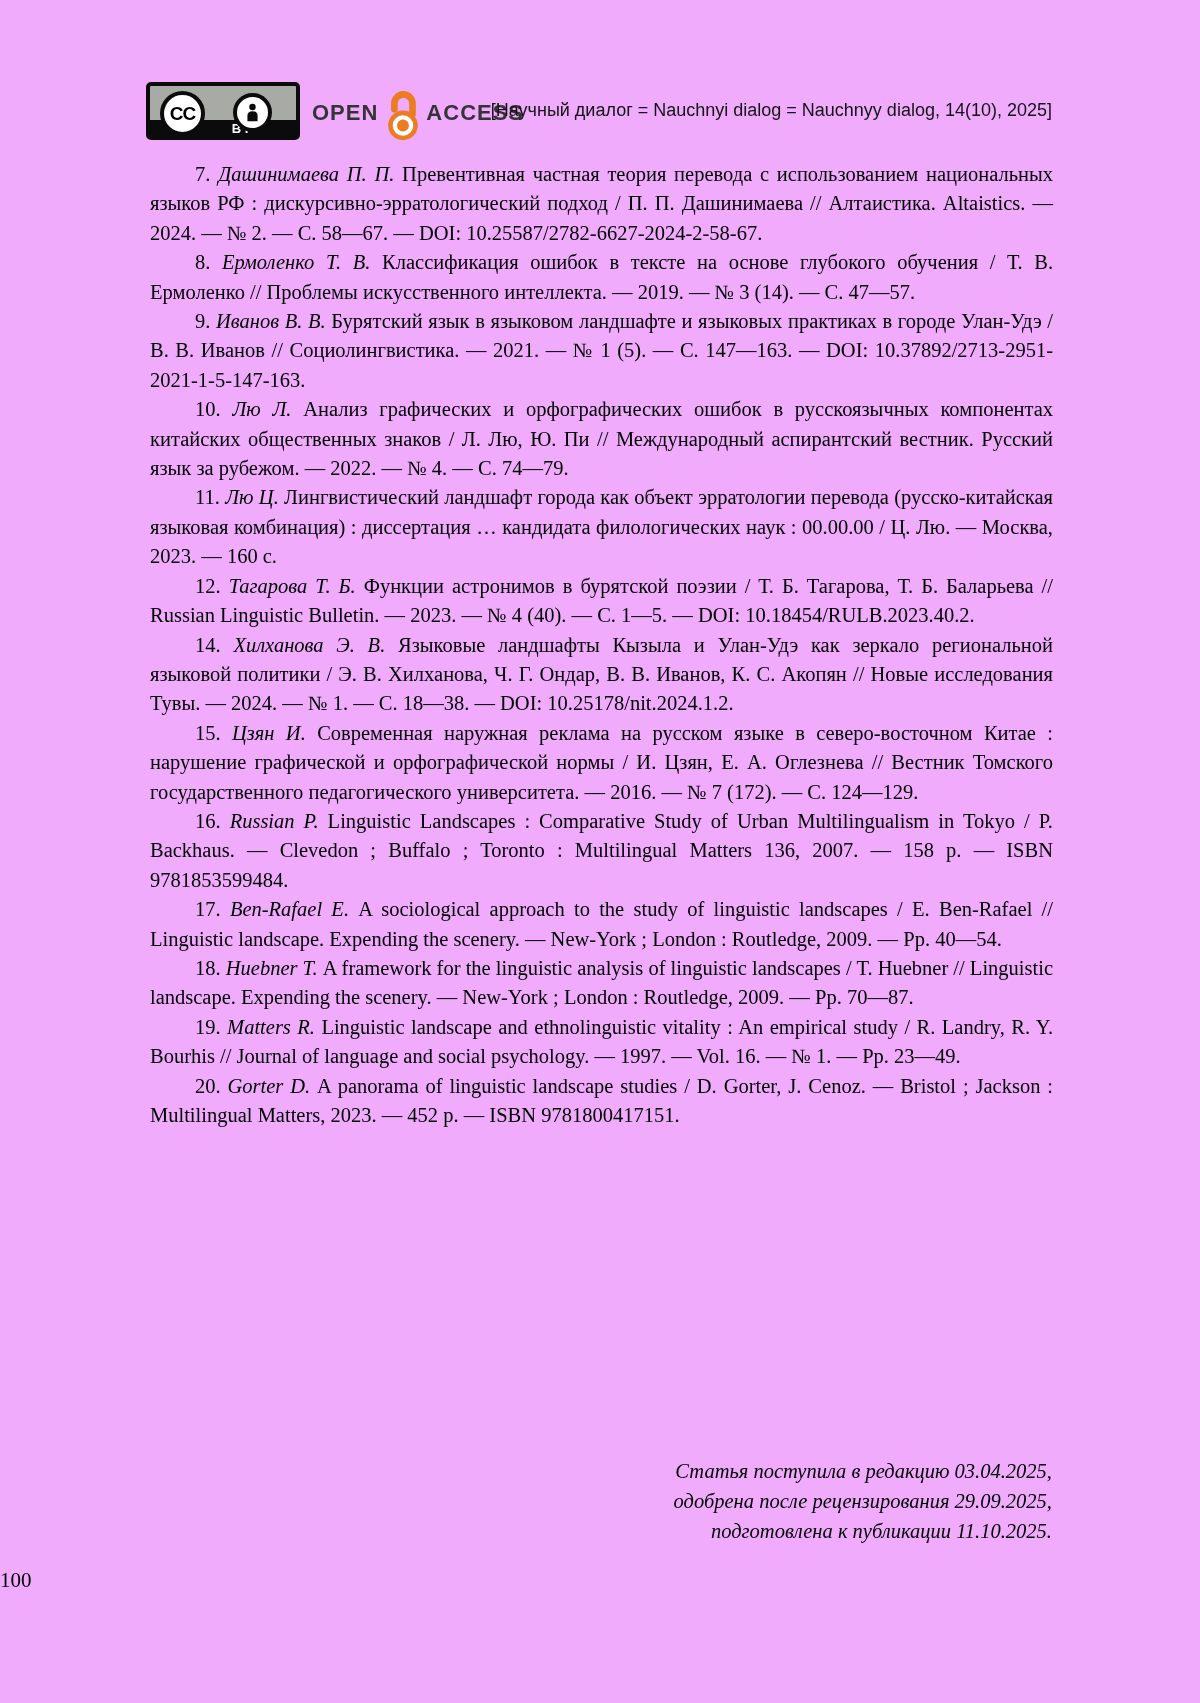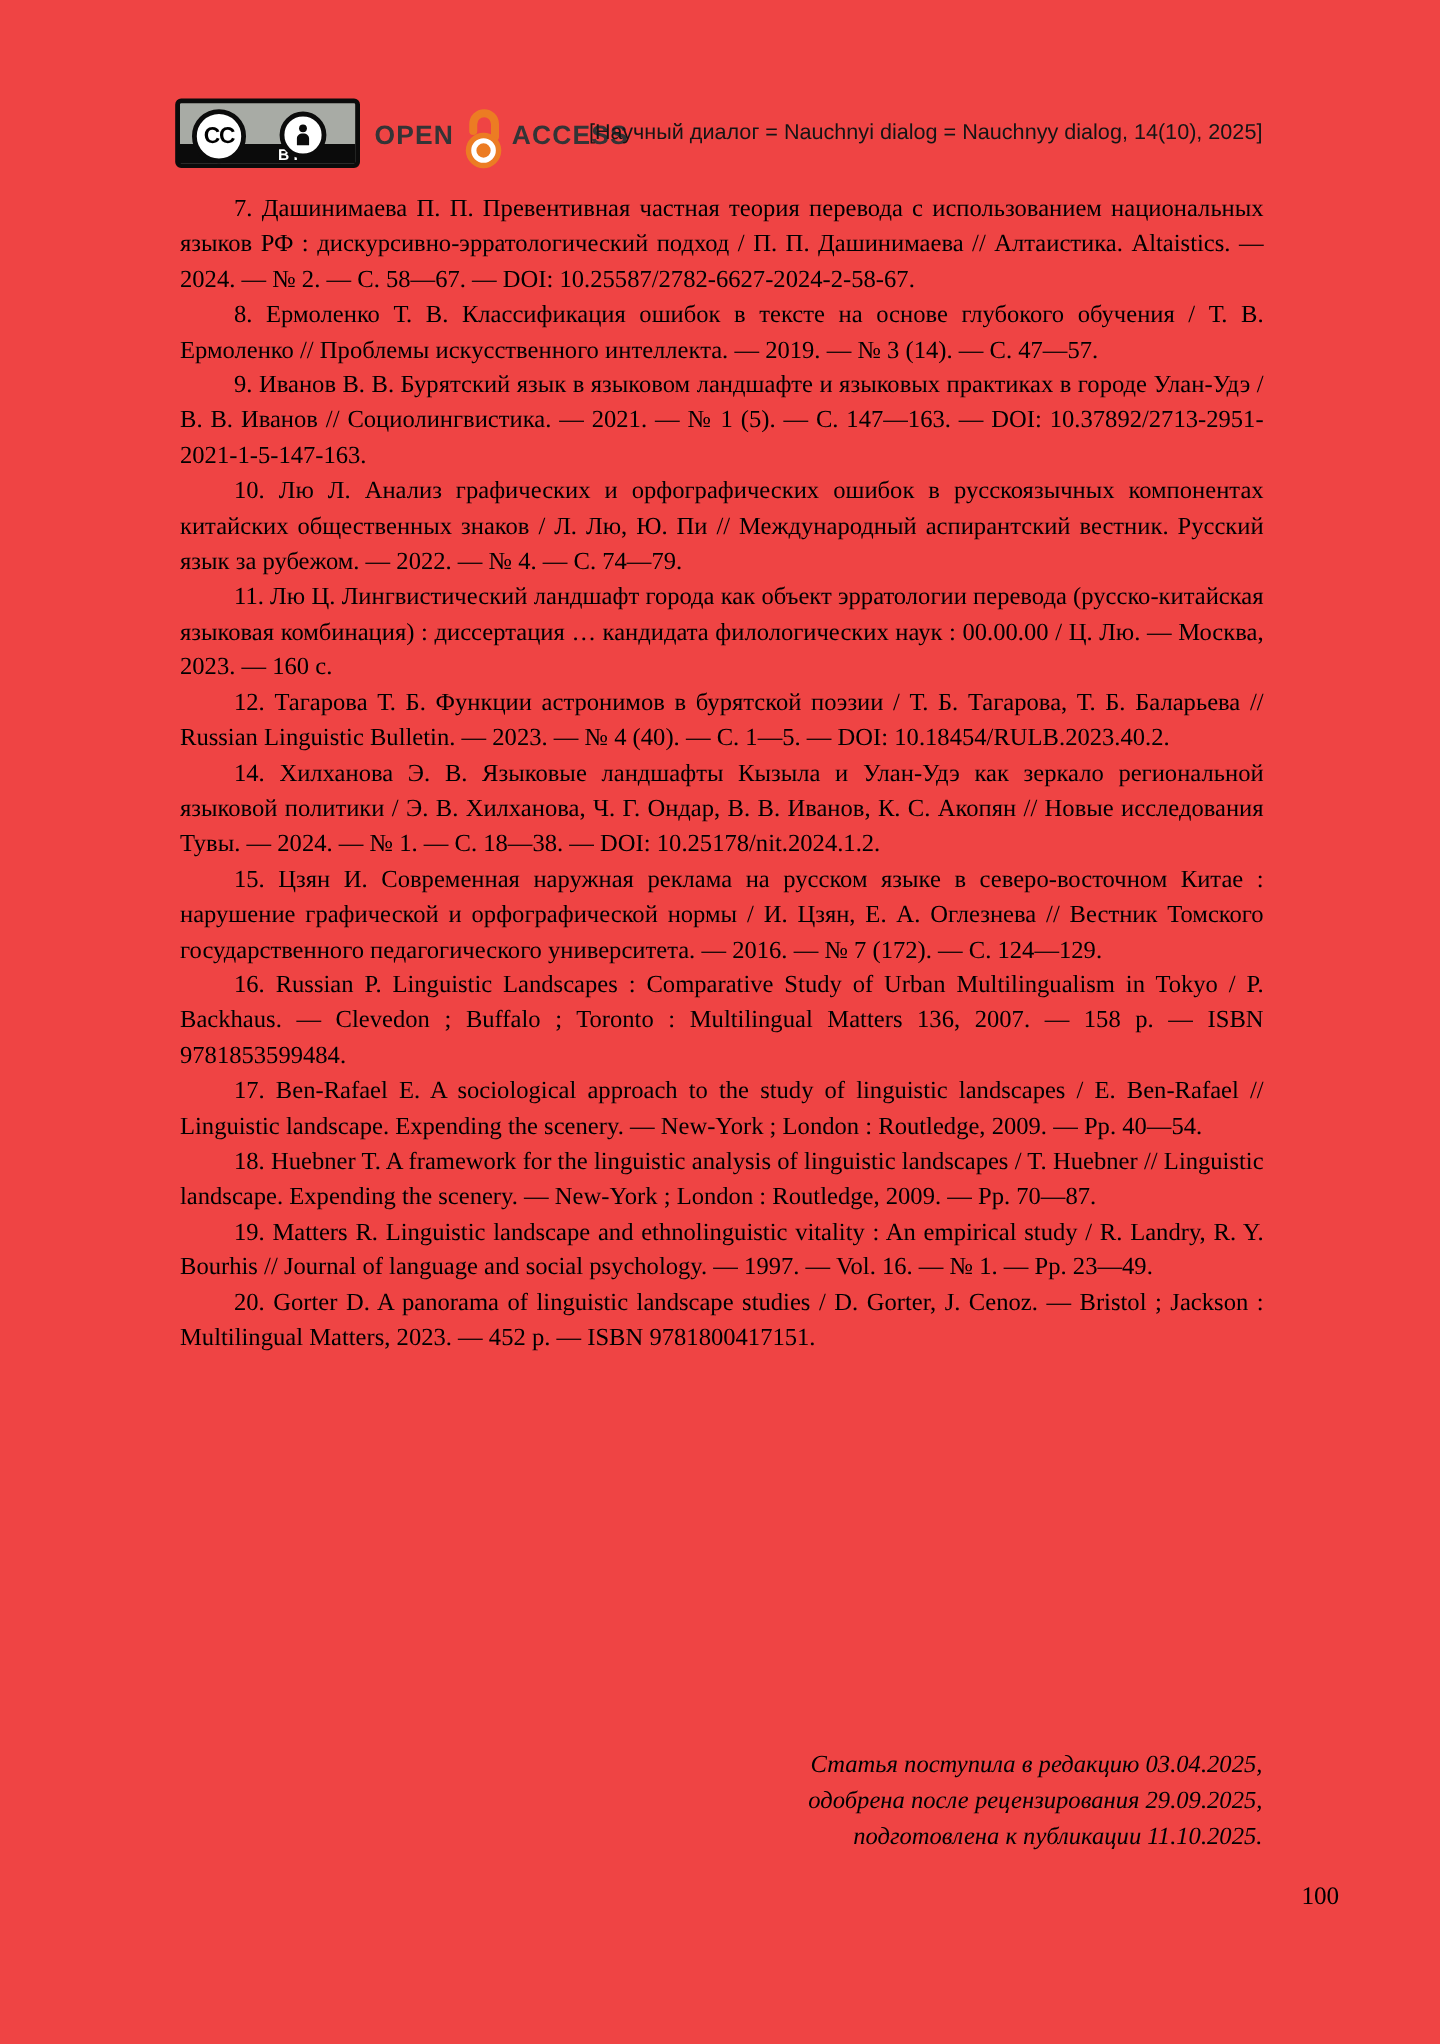--- a/index.html
+++ b/index.html
@@ -3,21 +3,21 @@
 <meta charset="utf-8">
 <style>
   html, body {
     margin: 0; padding: 0;
     background: #ffffff;
     width: 1200px; height: 1703px;
     overflow: hidden;
     font-family: "Liberation Serif", serif;
     color: #000;
   }
-  .page { position: relative; width: 1200px; height: 1703px; background: #ef4444; }
+  .page { position: relative; width: 1200px; height: 1703px; background: #f0abfc; }
 
   
   .cc-badge {
     position: absolute; left: 146px; top: 82px;
     width: 154px; height: 58px;
     background: #a8aba5;
     border: 4px solid #0b0b0b;
     border-radius: 5px;
     box-sizing: border-box;
   }
@@ -64,33 +64,33 @@
     color: #141414;
   }
 
   
   .refs {
     position: absolute; left: 150px; top: 160px; width: 903px;
     font-size: 20.5px; line-height: 29.4px;
     text-align: justify;
   }
   .refs p { margin: 0; text-indent: 45px; }
-  .refs .ref-author { }
+  .refs .ref-author { font-style: italic; }
 
   
   .dates {
     position: absolute; right: 148px; top: 1456px;
     text-align: right; font-style: italic;
     font-size: 20.5px; line-height: 30px;
   }
 
   
   .page-number {
     position: absolute; left: 0; top: 1568px; width: 1116px;
-    text-align: right; font-size: 21px;
+    text-align: left; font-size: 21px;
   }
 </style>
 </head>
 <body>
 
 <div class="page">
 
   <div class="cc-badge">
     <div class="cc-circle cc">
       <span>CC</span>

